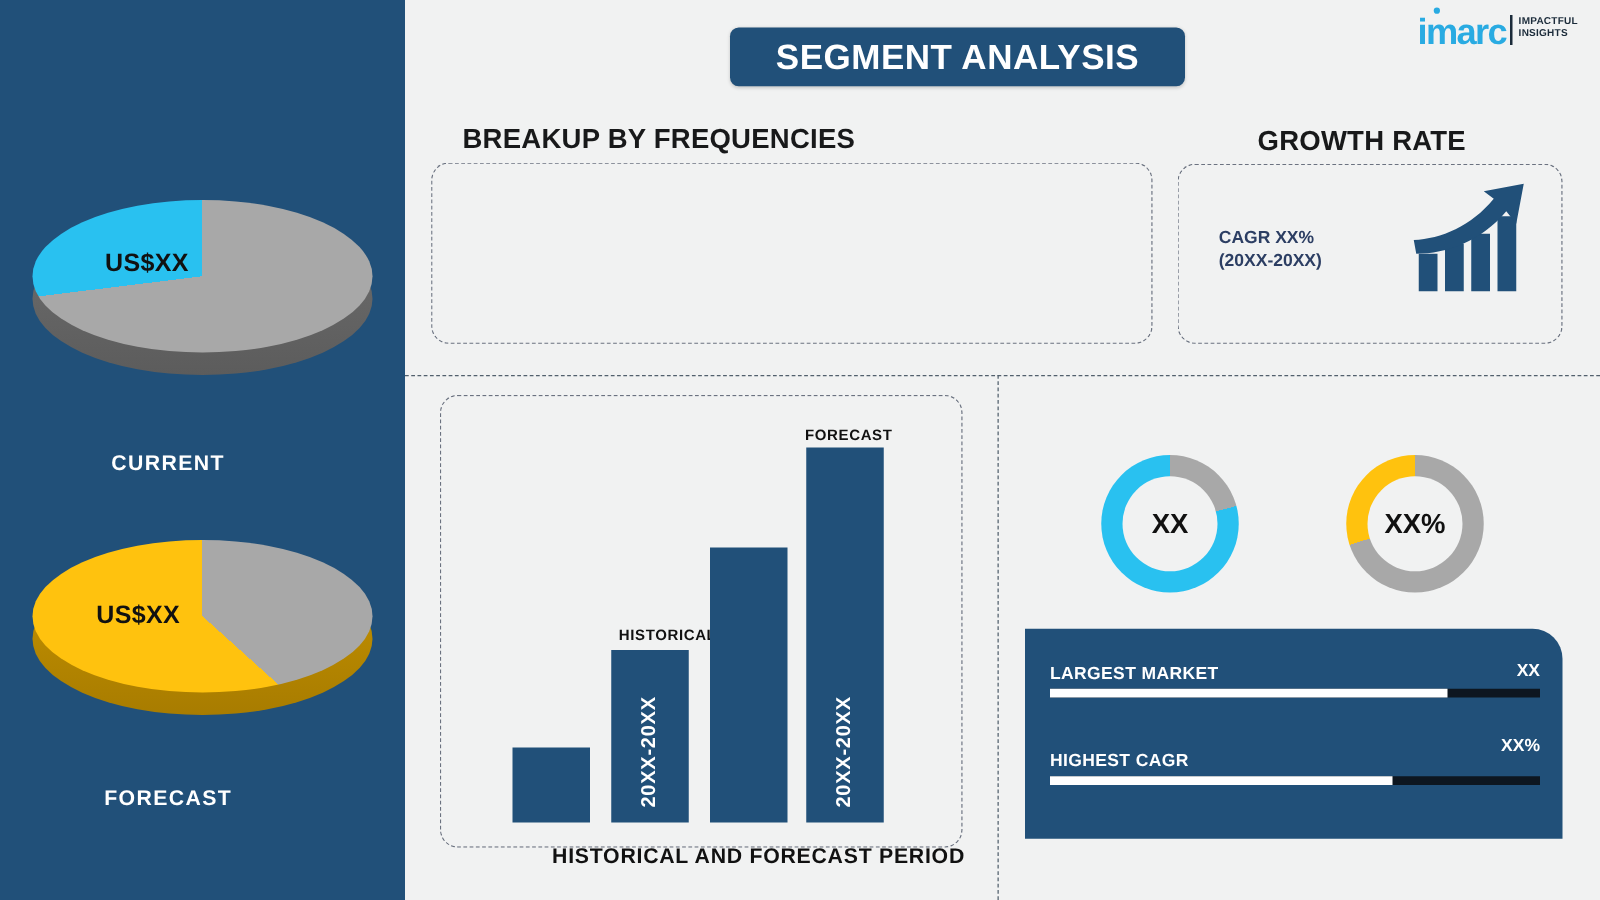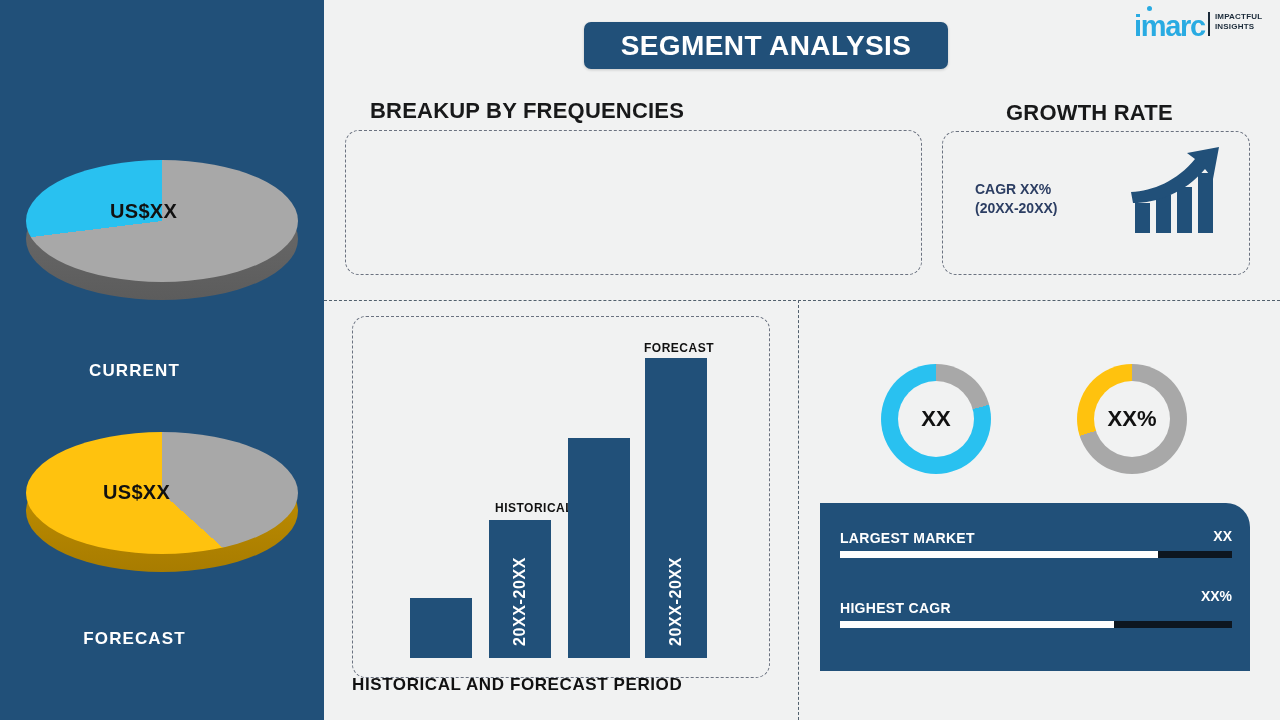--- a/index.html
+++ b/index.html
@@ -47,21 +47,20 @@
   .pie-top {
     position: absolute; left: 0; top: 0;
     width: 272px; height: 122px;
     border-radius: 50%;
   }
   .pie-label {
     position: absolute;
     color: #111111;
     font-size: 20px; font-weight: bold;
     letter-spacing: 0.3px;
-    margin-left: 26px;
   }
   .pie-caption {
     position: absolute; left: 0; width: 269px;
     text-align: center;
     color: #ffffff; font-size: 17px; font-weight: bold;
     letter-spacing: 1.1px;
   }
 
   
   .header-chip {
@@ -165,21 +164,21 @@
     white-space: nowrap;
   }
   .bar-toplabel {
     position: absolute;
     color: #111111; font-size: 12px; font-weight: bold;
     letter-spacing: 0.5px;
     white-space: nowrap;
   }
   .axis-caption {
     position: absolute; left: 352px; top: 675px;
-    width: 420px; text-align: left;
+    width: 420px; text-align: right;
     color: #111111; font-size: 17px; font-weight: bold;
     letter-spacing: 0.6px;
   }
 
   
   .donut { position: absolute; }
   .donut-center {
     position: absolute; left: 0; top: 0;
     width: 100%; height: 100%;
     display: flex; align-items: center; justify-content: center;

